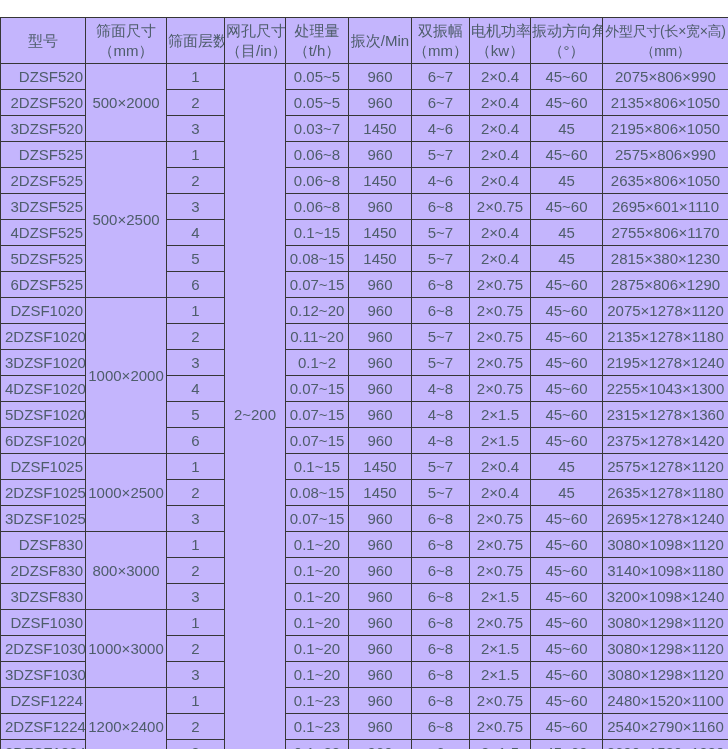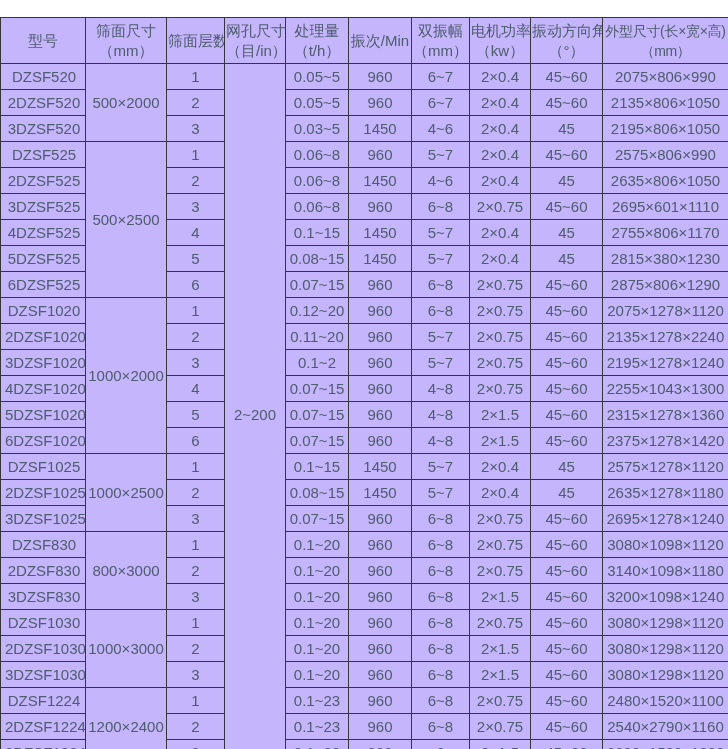--- a/index.html
+++ b/index.html
@@ -30,21 +30,21 @@
     line-height: 20px;
     padding: 2px 1px;
   }
   .spec th .hl { display: block; }
   .spec th.tight { font-size: 14px; letter-spacing: -0.3px; }
   .spec td {
     height: 26px;
     padding: 1px 2px;
   }
   .spec td.left {
-    text-align: center;
+    text-align: right;
     padding-left: 4px;
   }
 </style>
 </head>
 <body>
 
 <table class="spec">
   <colgroup>
     <col style="width:85px">
     <col style="width:81px">
@@ -120,21 +120,21 @@
         <td>0.05~5</td>
         <td>960</td>
         <td>6~7</td>
         <td>2×0.4</td>
         <td>45~60</td>
         <td>2135×806×1050</td>
       </tr>
       <tr>
         <td class="left">3DZSF520</td>
         <td>3</td>
-        <td>0.03~5</td>
+        <td>0.03~7</td>
         <td>1450</td>
         <td>4~6</td>
         <td>2×0.4</td>
         <td>45</td>
         <td>2195×806×1050</td>
       </tr>
       <tr>
         <td class="left">DZSF525</td>
         <td rowspan="6">500×2500</td>
         <td>1</td>
@@ -207,21 +207,21 @@
         <td>2075×1278×1120</td>
       </tr>
       <tr>
         <td class="left">2DZSF1020</td>
         <td>2</td>
         <td>0.11~20</td>
         <td>960</td>
         <td>5~7</td>
         <td>2×0.75</td>
         <td>45~60</td>
-        <td>2135×1278×2240</td>
+        <td>2135×1278×1180</td>
       </tr>
       <tr>
         <td class="left">3DZSF1020</td>
         <td>3</td>
         <td>0.1~2</td>
         <td>960</td>
         <td>5~7</td>
         <td>2×0.75</td>
         <td>45~60</td>
         <td>2195×1278×1240</td>

